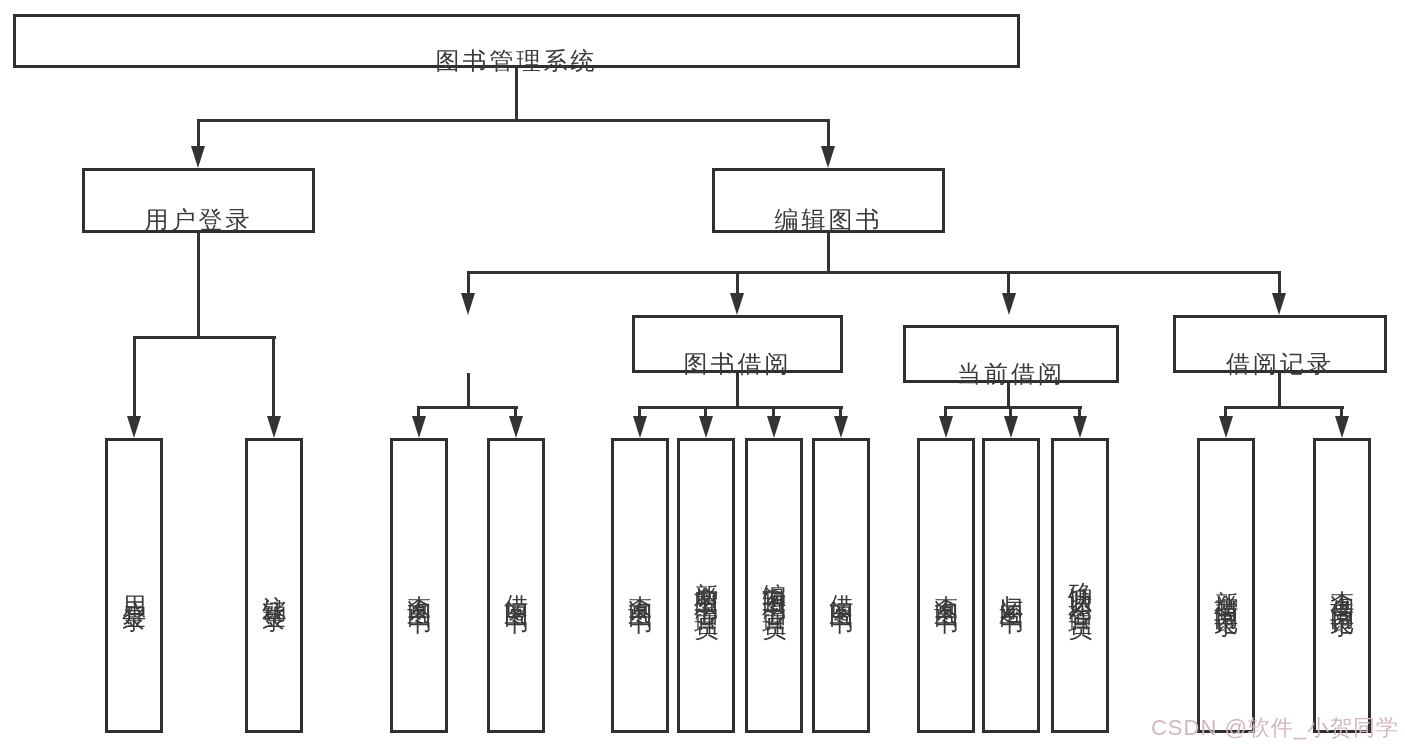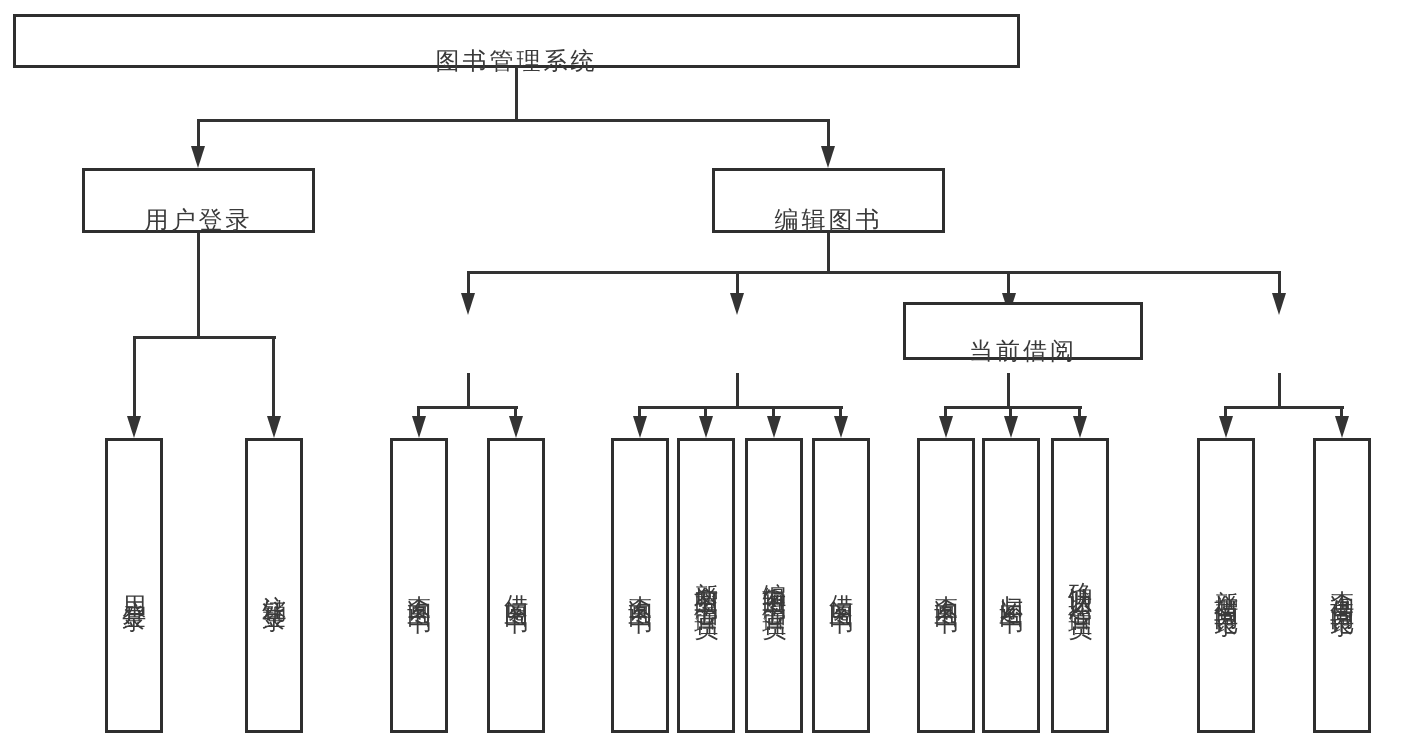--- a/index.html
+++ b/index.html
@@ -97,25 +97,31 @@
 
   <div class="box hbox" style="left:82px;top:168px;width:233px;height:65px">
     <span>用户登录</span>
   </div>
 
   <div class="box hbox" style="left:712px;top:168px;width:233px;height:65px">
     <span>编辑图书</span>
   </div>
 
 
+  <div class="box hbox" style="left:632px;top:315px;width:211px;height:58px">
+    <span>图书借阅</span>
+  </div>
 
-  <div class="box hbox" style="left:903px;top:302px;width:240px;height:58px">
+  <div class="box hbox" style="left:903px;top:325px;width:216px;height:58px">
     <span>当前借阅</span>
   </div>
 
+  <div class="box hbox" style="left:1173px;top:315px;width:214px;height:58px">
+    <span>借阅记录</span>
+  </div>
 
   <div class="box leaf" style="left:105px">
     <span>用户登录</span>
   </div>
   <div class="box leaf" style="left:245px">
     <span>注销登录</span>
   </div>
 
   <div class="box leaf" style="left:390px">
     <span>查询图书</span>
@@ -147,14 +153,15 @@
     <span>确认归还（管理员）</span>
   </div>
 
   <div class="box leaf" style="left:1197px">
     <span>新增借阅记录</span>
   </div>
   <div class="box leaf" style="left:1313px">
     <span>查询借阅记录</span>
   </div>
 
+  <div class="watermark">CSDN @软件_小贺同学</div>
 
 </div>
 
 </body></html>

